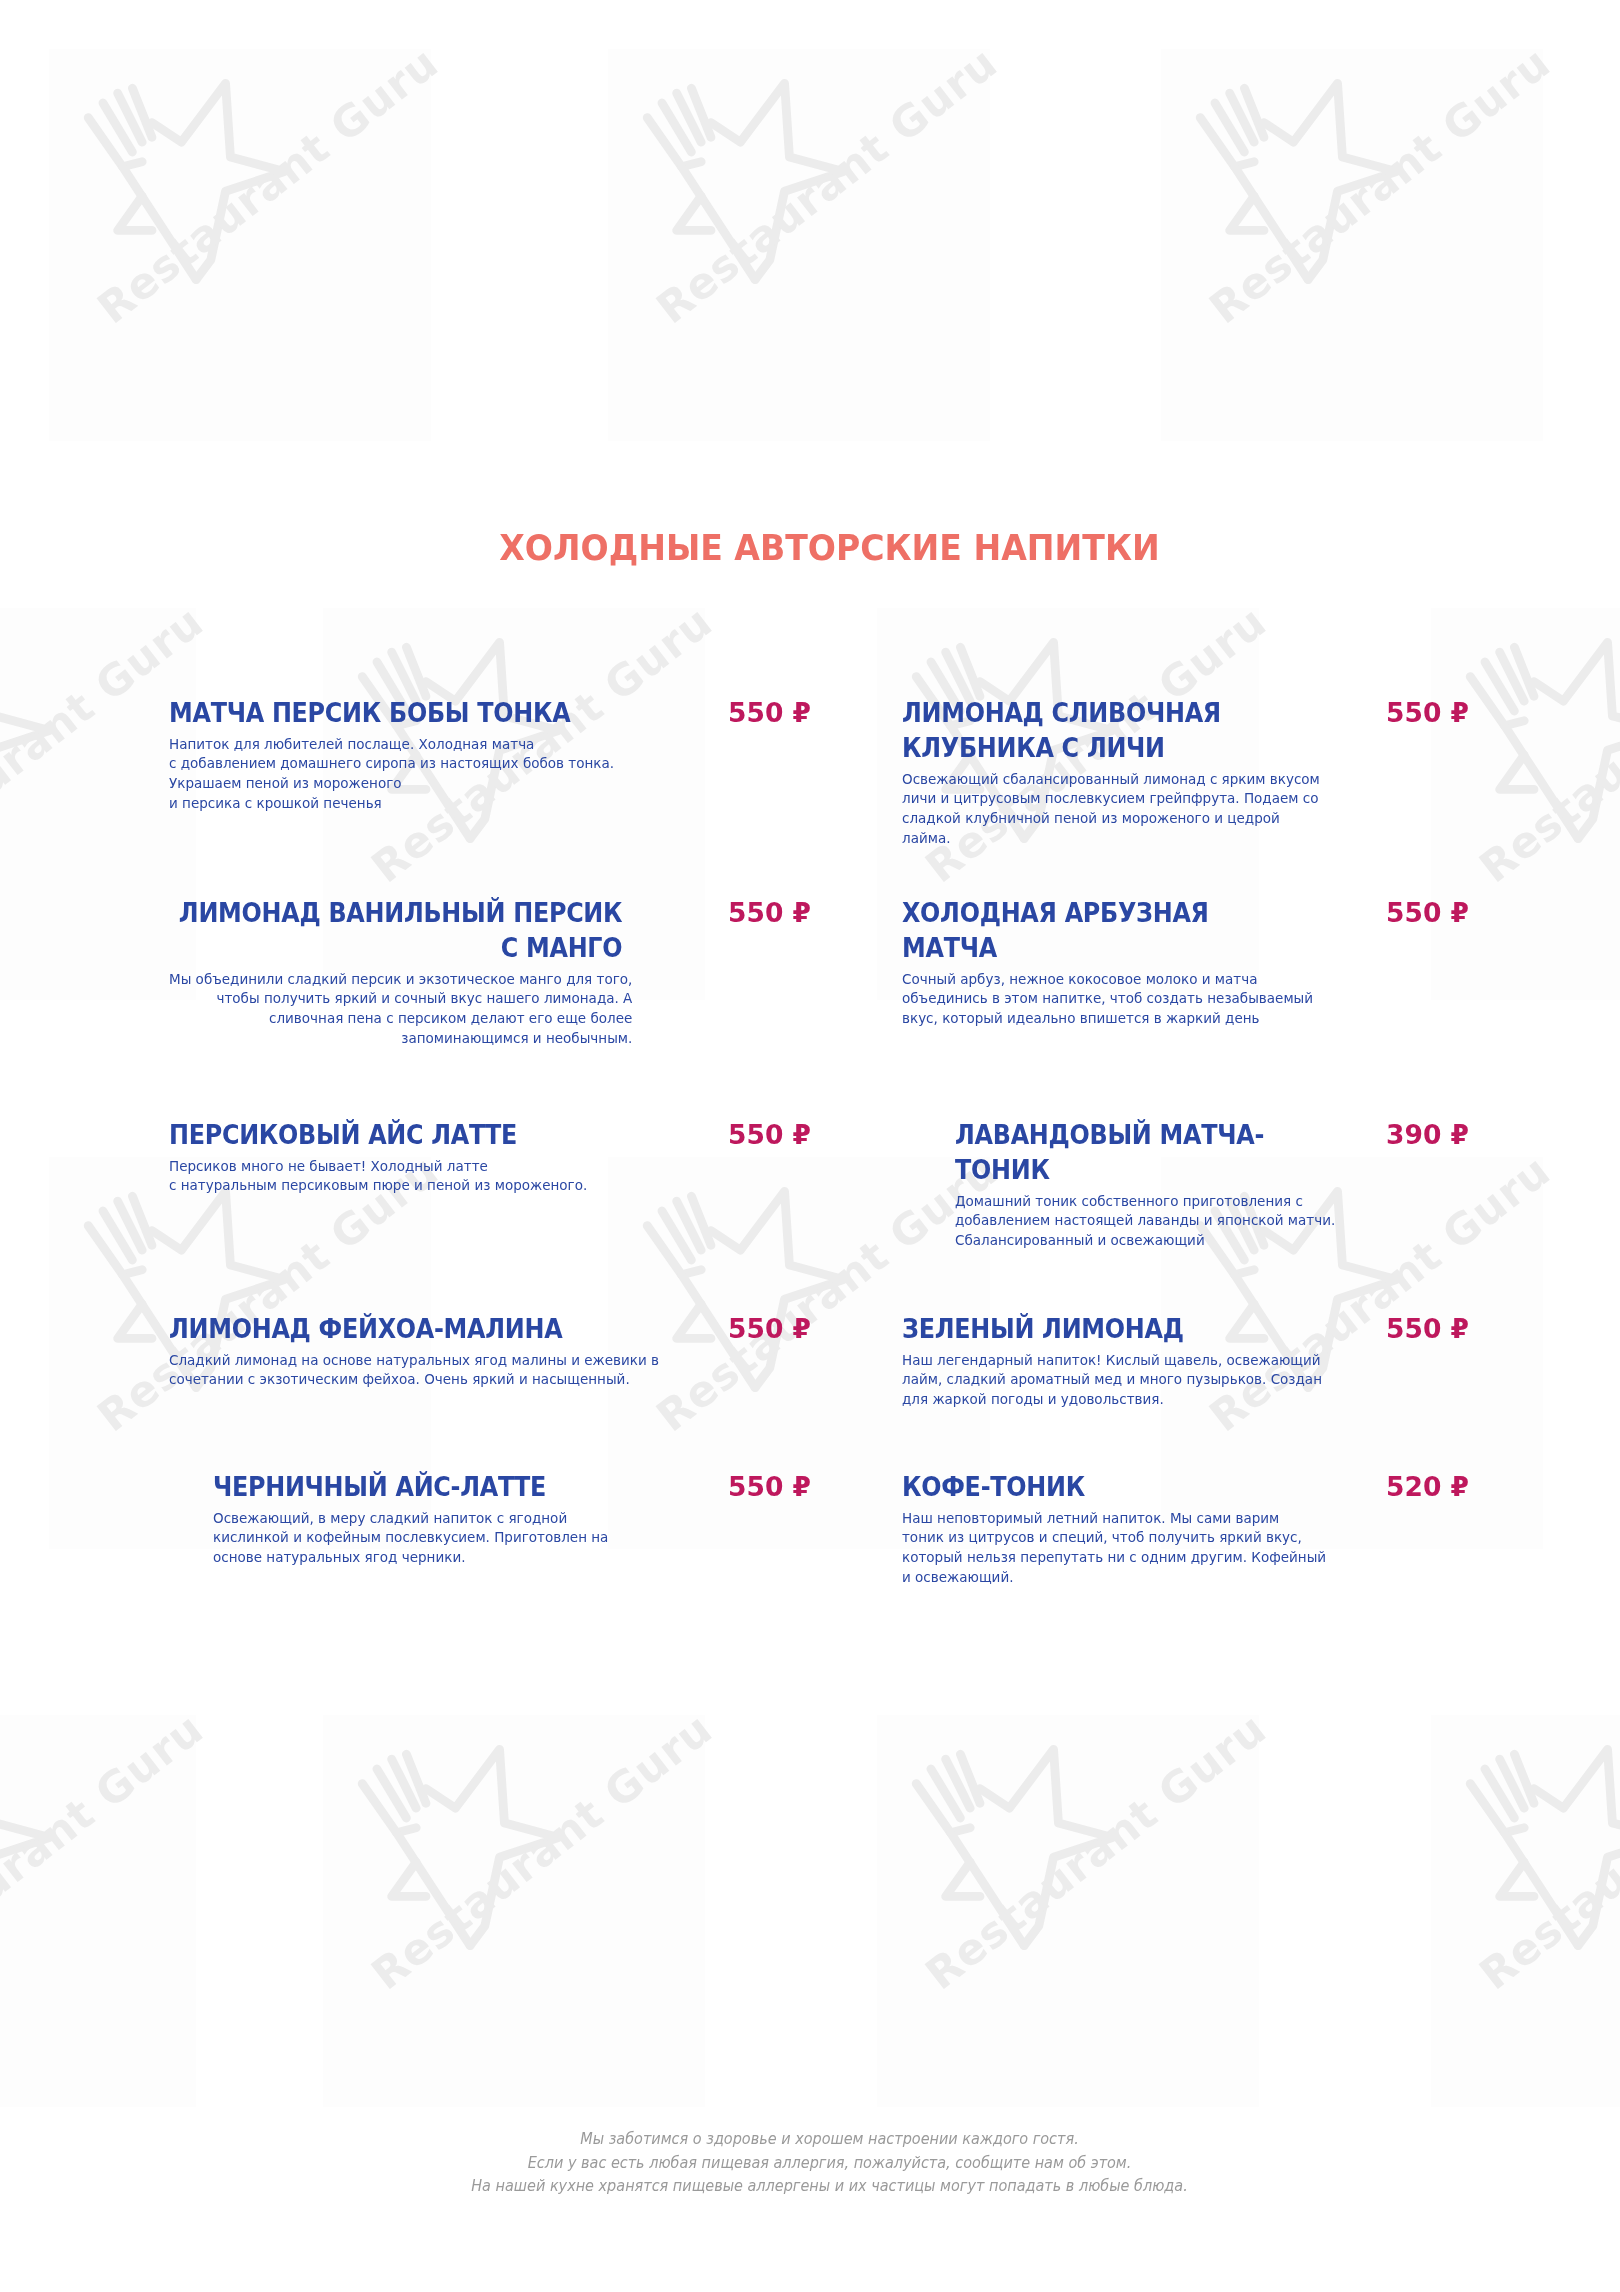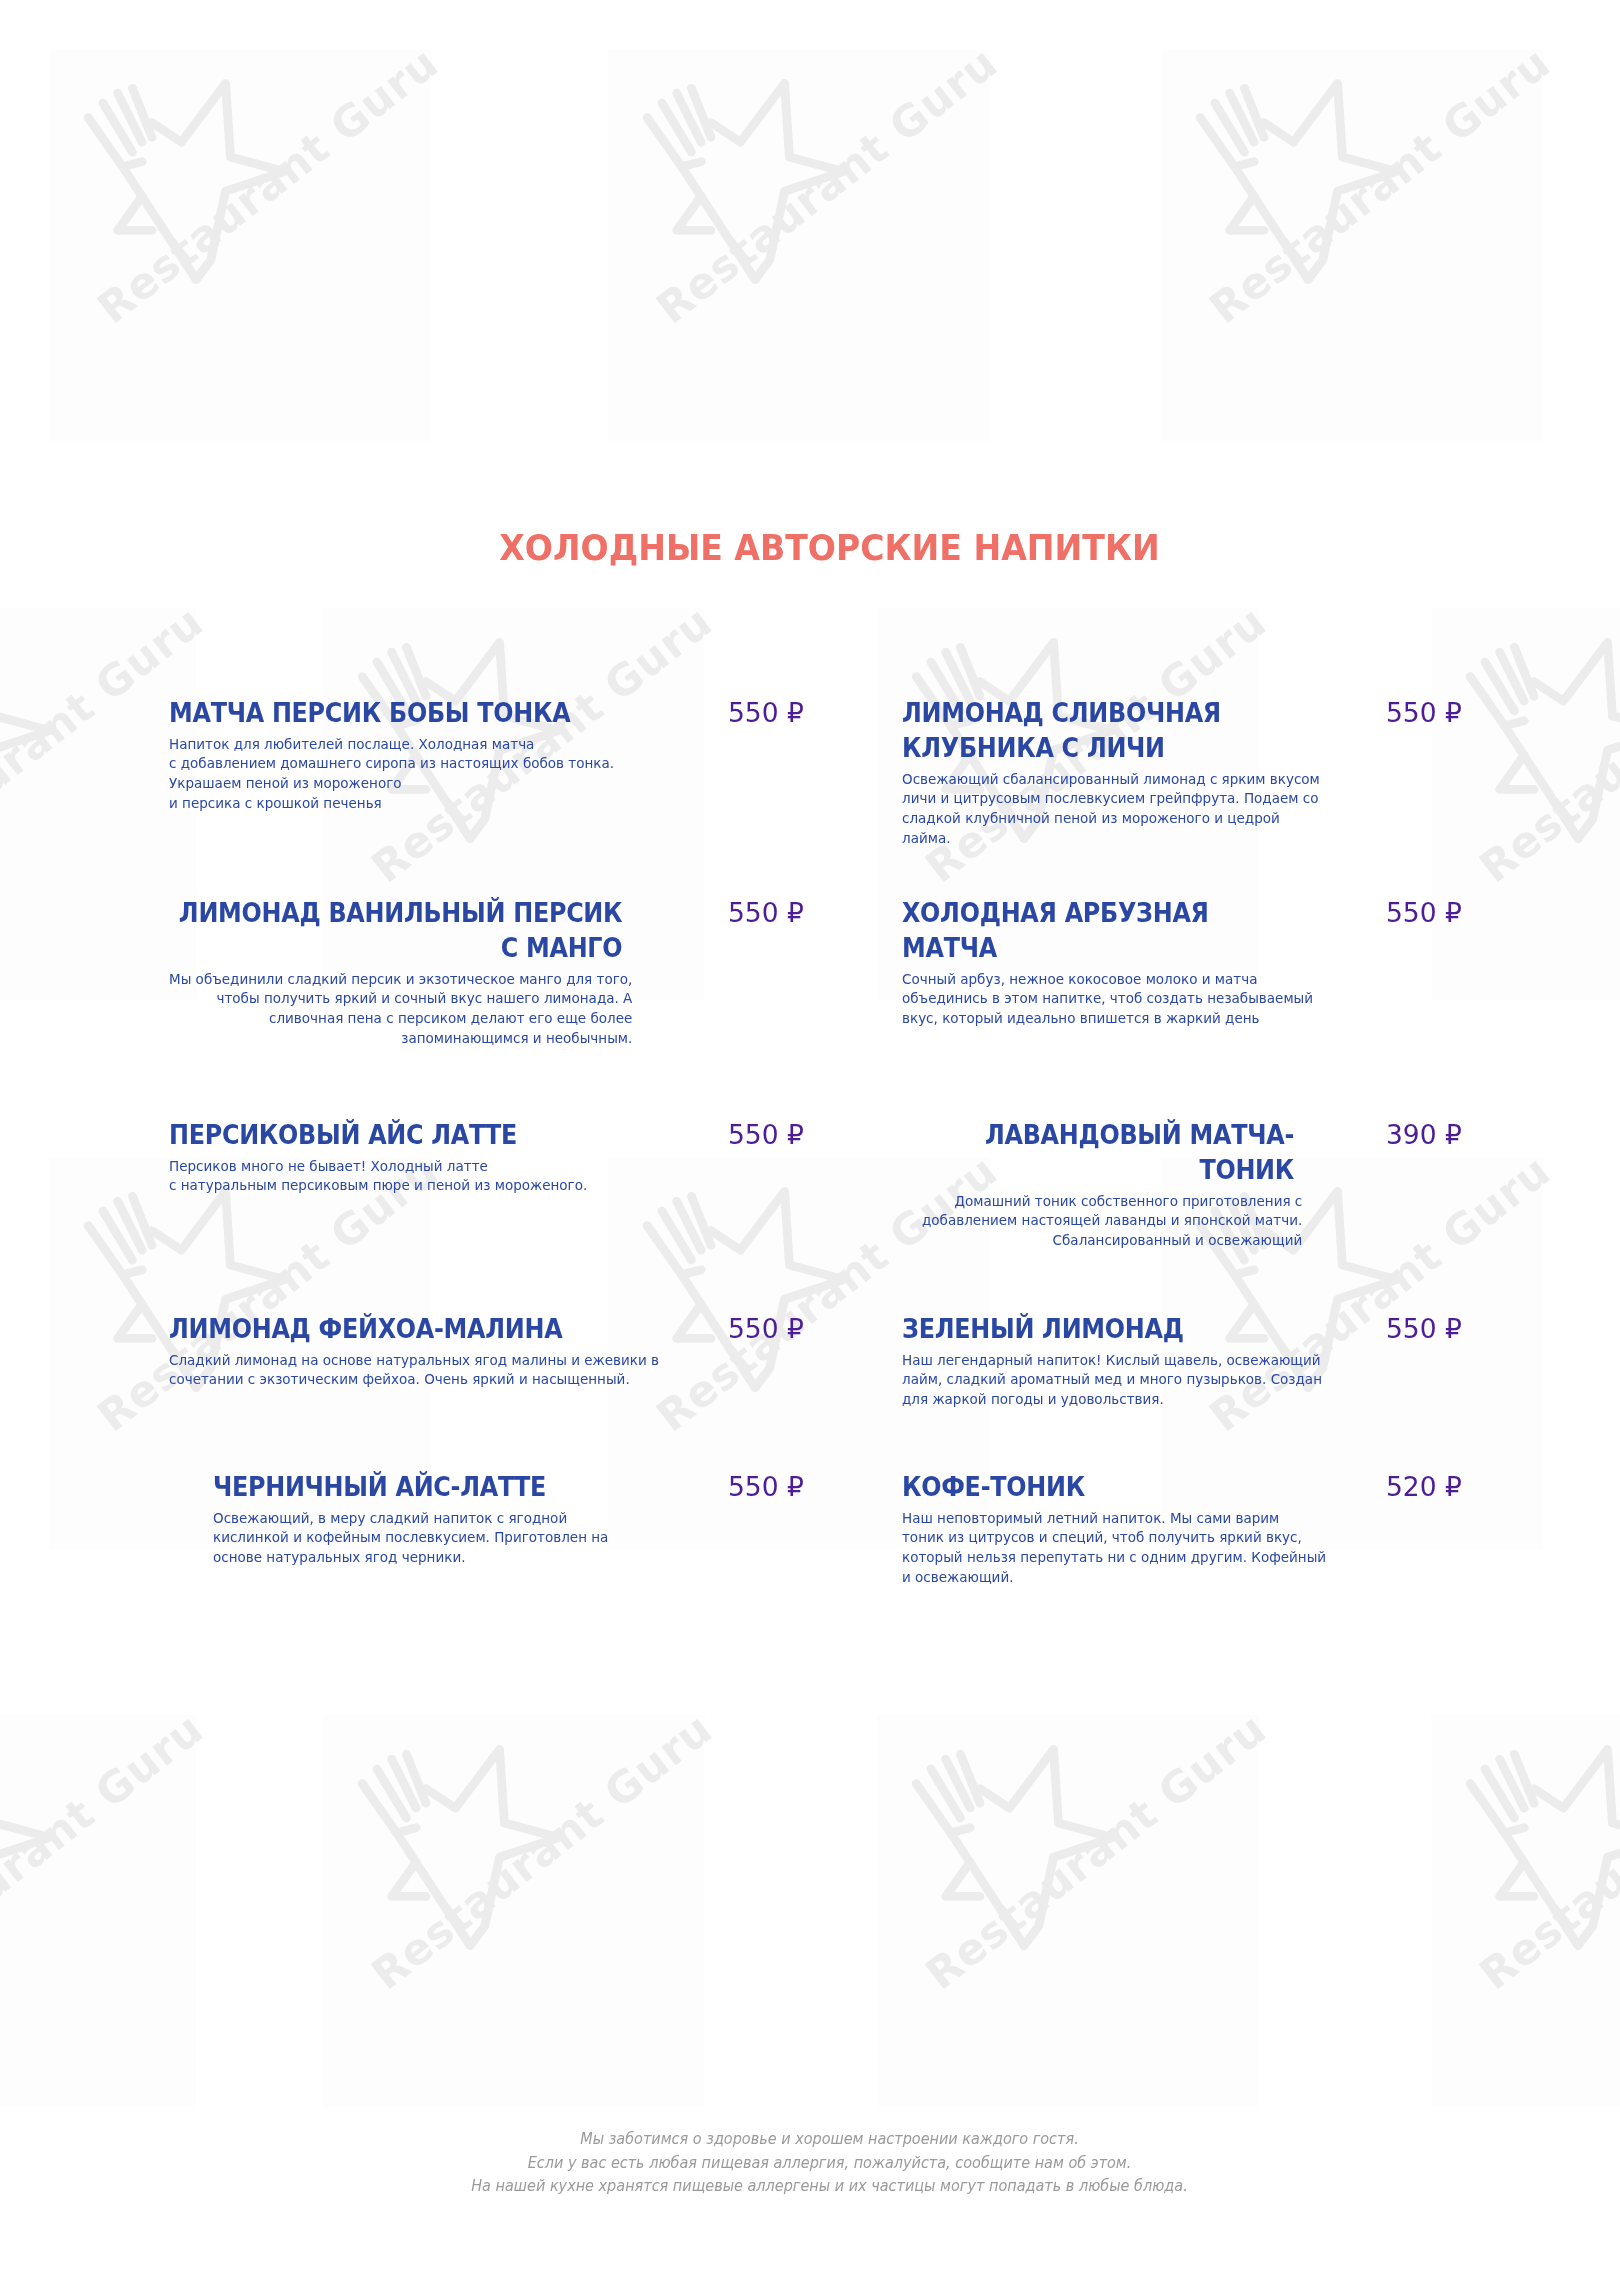--- a/index.html
+++ b/index.html
@@ -36,22 +36,22 @@
     font-size: 26.5px; line-height: 35px; letter-spacing: -0.3px;
     transform: scaleX(0.9); transform-origin: left top; white-space: nowrap;
   }
   .item .desc {
     color: #2a47a3; font-family: "DejaVu Sans", sans-serif;
     font-size: 14.7px; line-height: 19.6px; margin-top: 3.9px;
     transform: scaleX(0.92); transform-origin: left top; white-space: nowrap;
   }
   .item .desc div { display: block; }
   .price {
-    position: absolute; color: #4c1d95; font-family: "DejaVu Sans", sans-serif;
-    font-weight: normal; font-size: 26.5px; line-height: 35px; white-space: nowrap;
+    position: absolute; color: #be185d; font-family: "DejaVu Sans", sans-serif;
+    font-weight: bold; font-size: 26.5px; line-height: 35px; white-space: nowrap;
   }
   .footer {
     position: absolute; left: 0; width: 1659px; top: 2127px; text-align: center;
     color: #9a9a9a; font-family: "DejaVu Sans", sans-serif; font-style: italic;
     font-size: 15.7px; line-height: 23.5px;
   }
   .footer div { transform: scaleX(0.92); }
 </style>
 </head>
 <body>
@@ -290,21 +290,21 @@
         <div>ХОЛОДНАЯ АРБУЗНАЯ</div>
         <div>МАТЧА</div>
       </div>
       <div class="desc">
         <div>Сочный арбуз, нежное кокосовое молоко и матча</div>
         <div>объединись в этом напитке, чтоб создать незабываемый</div>
         <div>вкус, который идеально впишется в жаркий день</div>
       </div>
     </div>
     <div class="price" style="left: 1386px; top: 895px;">550 ₽</div>
-    <div class="item" style="left: 922px; top: 1117px; text-align: right;">
+    <div class="item" style="left: 955px; top: 1117px;">
       <div class="name">
         <div>ЛАВАНДОВЫЙ МАТЧА-</div>
         <div>ТОНИК</div>
       </div>
       <div class="desc">
         <div>Домашний тоник собственного приготовления с</div>
         <div>добавлением настоящей лаванды и японской матчи.</div>
         <div>Сбалансированный и освежающий</div>
       </div>
     </div>

